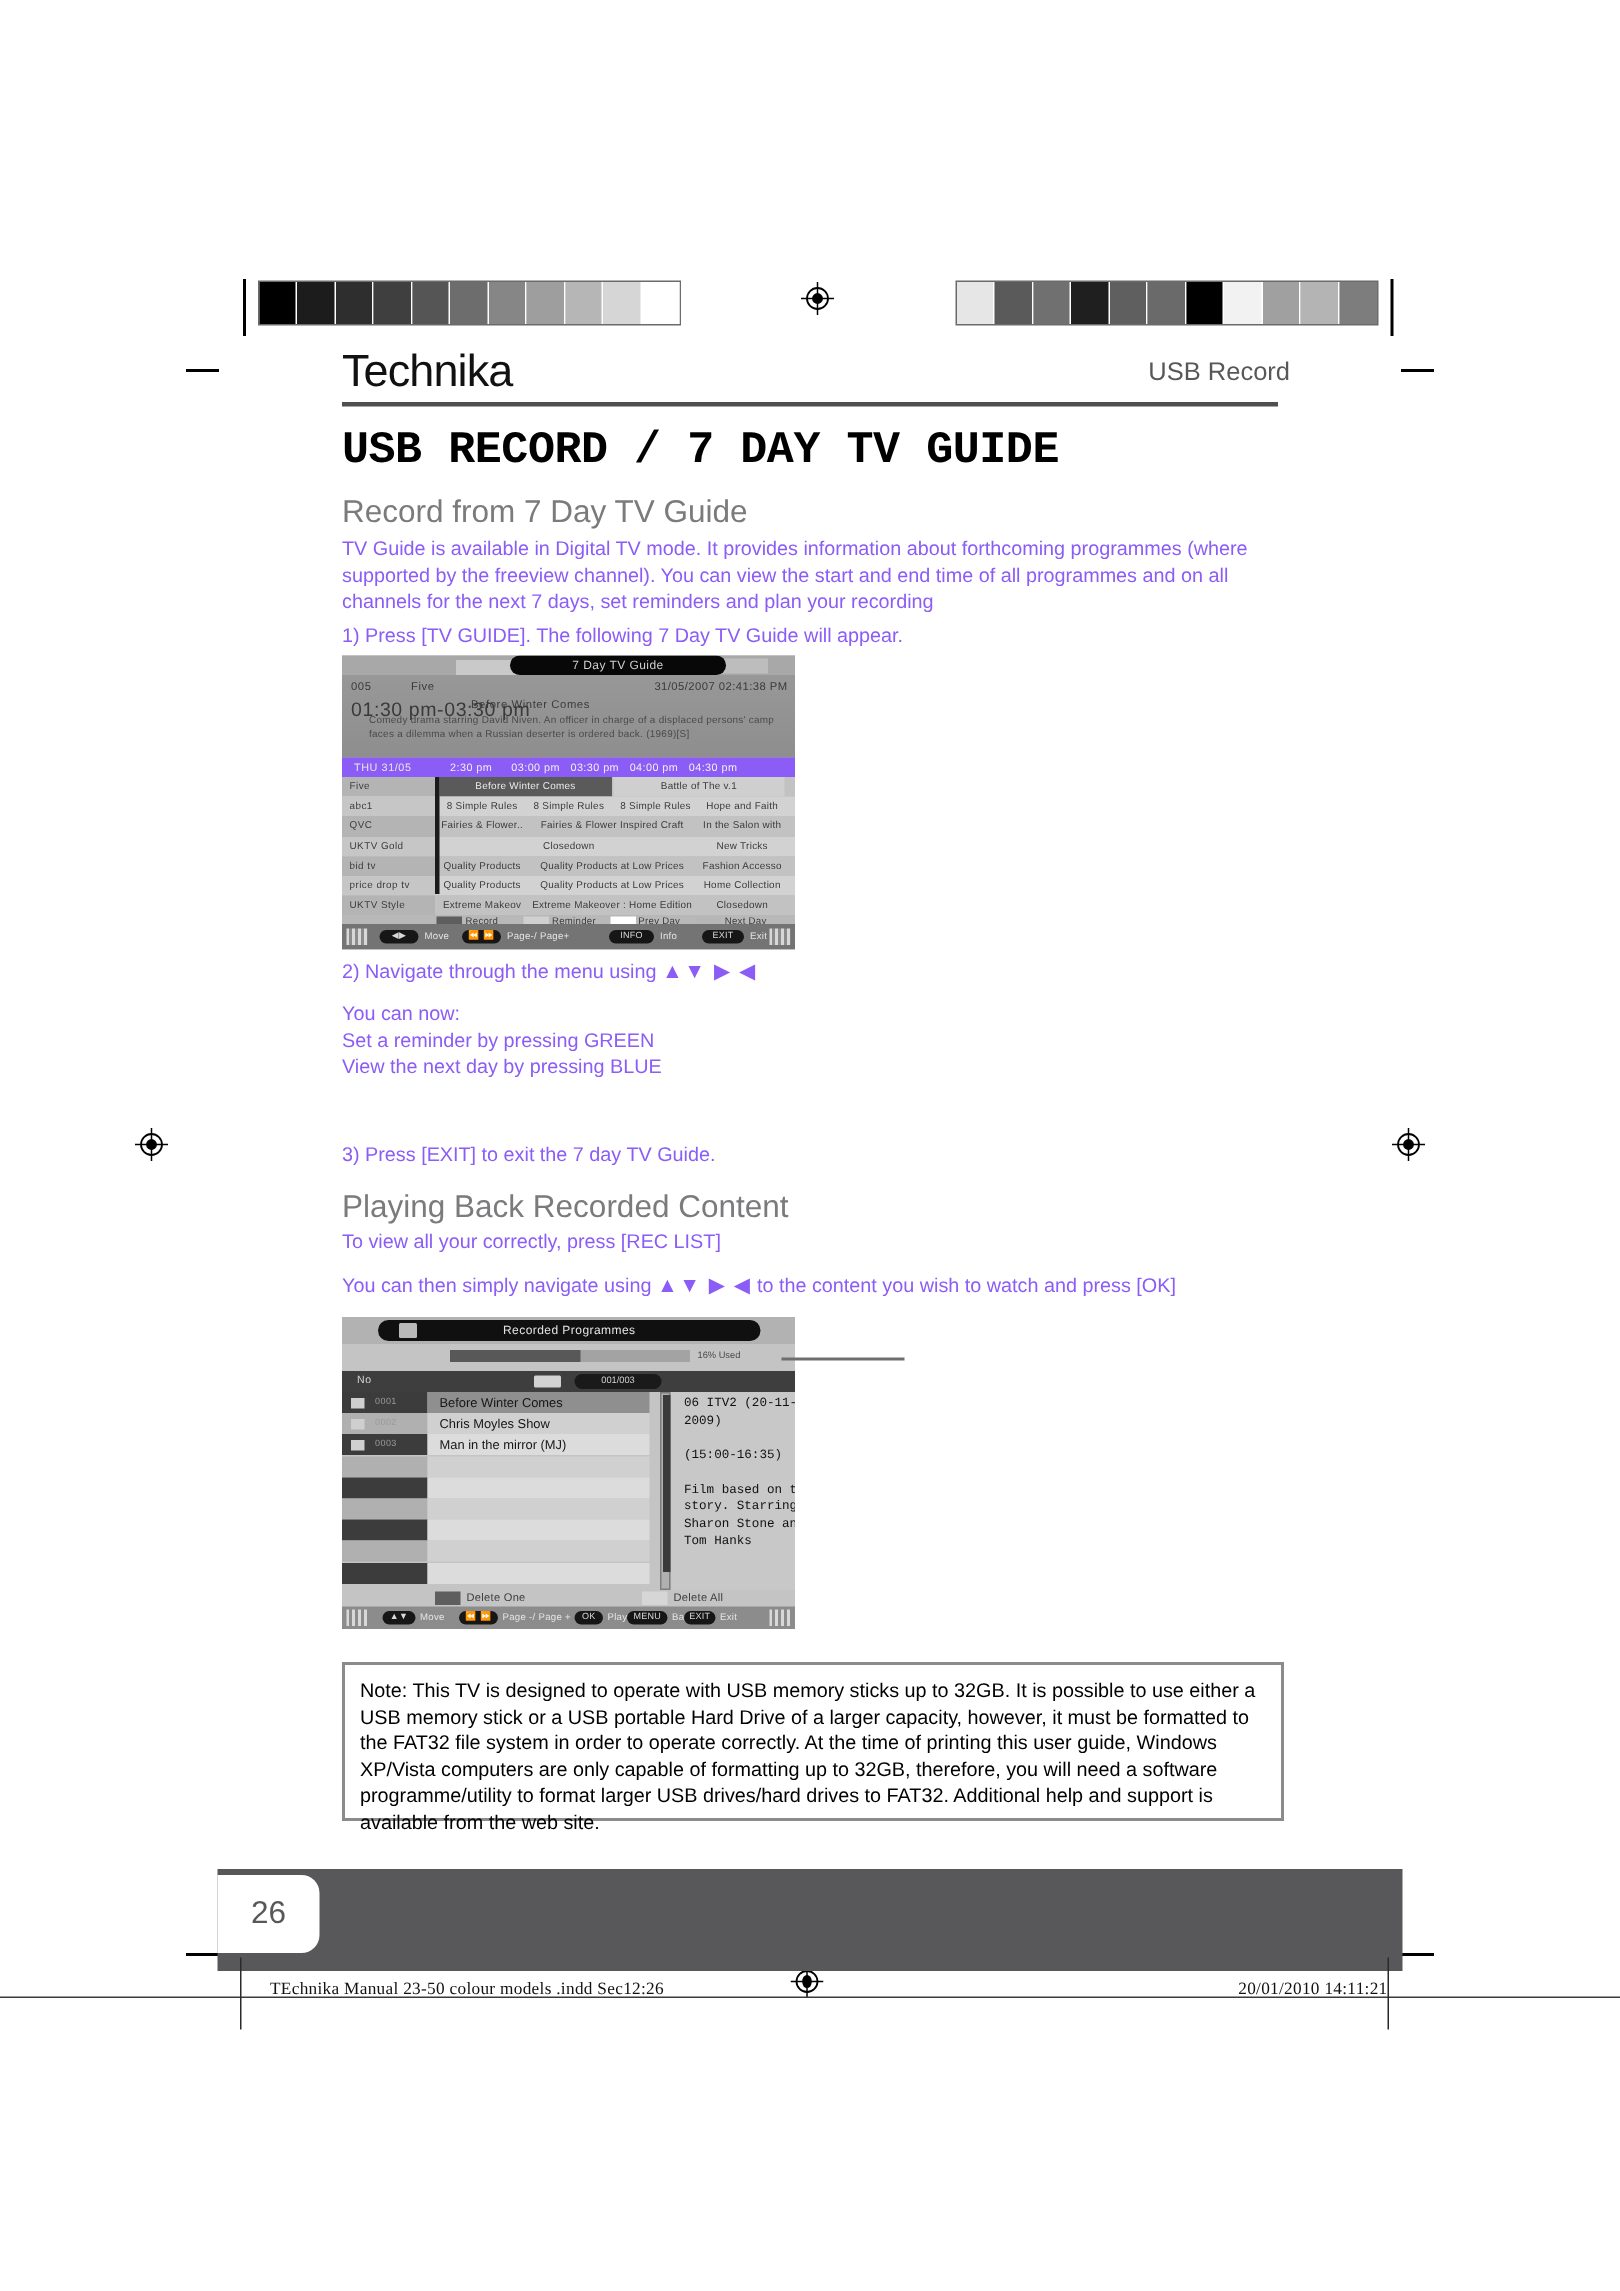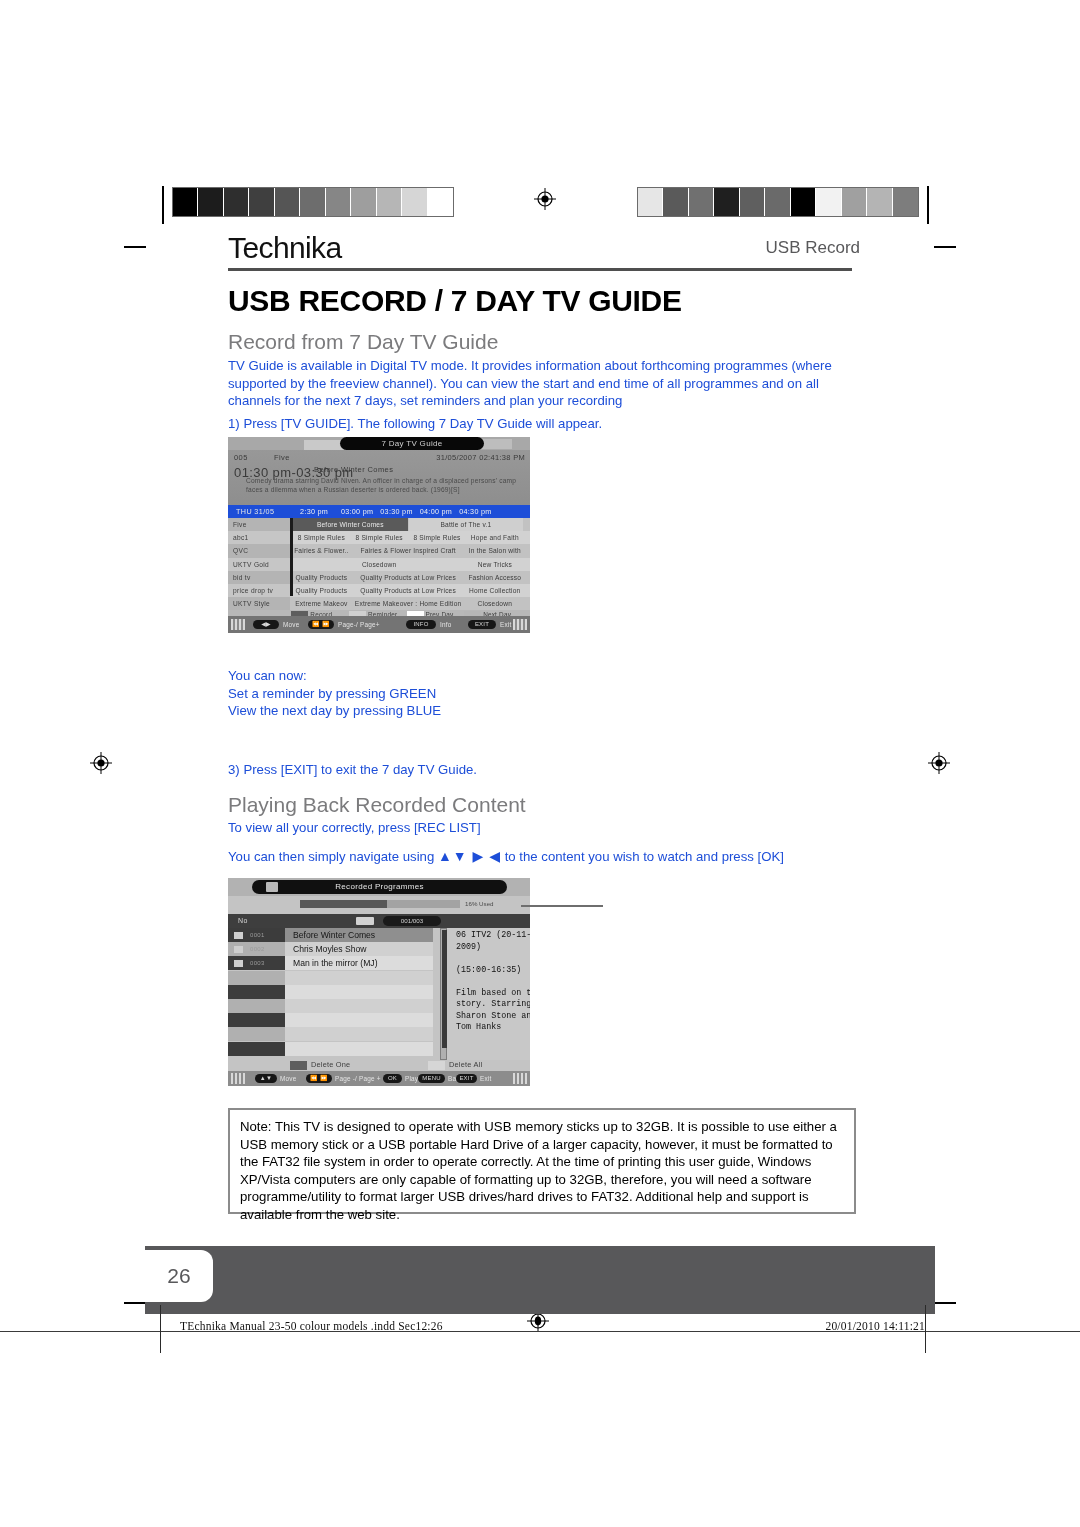--- a/index.html
+++ b/index.html
@@ -20,27 +20,27 @@
   .calbar i{display:block;height:100%;border-right:1px solid #ffffff;box-sizing:border-box;}
   .calbar i:last-child{border-right:none;}
 
   
   .brand{position:absolute;left:228px;top:231px;font-size:30px;letter-spacing:-.6px;
          color:#111;font-family:"Liberation Sans",sans-serif;}
   .hdr-right{position:absolute;right:220px;top:238px;font-size:17px;color:#58585a;}
   .hdr-rule{position:absolute;left:228px;top:268px;width:624px;height:3px;background:#4f4f4f;}
 
   h1.title{position:absolute;left:228px;top:284px;margin:0;font-size:30px;font-weight:bold;
-           letter-spacing:-.3px;color:#000;}
+           letter-spacing:-.3px;color:#000;font-family:Liberation Mono, monospace;}
 
   h2.sub{position:absolute;left:228px;margin:0;font-size:21px;font-weight:normal;color:#7b7b7d;}
   .sub1{top:330px;}
   .sub2{top:793px;}
 
-  .body-txt{position:absolute;left:228px;font-size:13.2px;line-height:17.6px;color:#1d4ed8;width:646px;}
+  .body-txt{position:absolute;left:228px;font-size:13.2px;line-height:17.6px;color:#8b5cf6;width:646px;}
   .p1{top:357px;}
   .p2{top:415px;}
   .p3{top:639px;}
   .p4{top:667px;}
   .p5{top:761px;}
   .p6{top:819px;}
   .p7{top:848px;}
 
   .arrows{font-size:14px;letter-spacing:1px;}
 
@@ -59,21 +59,21 @@
   .tvg-tab2{position:absolute;left:250px;top:2px;width:34px;height:10px;background:#bdbdbd;}
 
   .tvg-chan{position:absolute;left:6px;top:16px;font-size:7.5px;color:#3a3a3a;letter-spacing:.4px;}
   .tvg-channame{position:absolute;left:46px;top:16px;font-size:7.5px;color:#3a3a3a;letter-spacing:.4px;}
   .tvg-date{position:absolute;right:5px;top:16px;font-size:7.5px;color:#3a3a3a;letter-spacing:.3px;}
   .tvg-time{position:absolute;left:6px;top:28px;font-size:13px;color:#3a3a3a;letter-spacing:.4px;}
   .tvg-prog{position:absolute;left:86px;top:28px;font-size:7.5px;color:#3a3a3a;letter-spacing:.4px;}
   .tvg-desc{position:absolute;left:18px;top:40px;width:276px;font-size:6.6px;line-height:8.6px;
             color:#4a4a4a;letter-spacing:.2px;}
 
-  .tvg-timebar{position:absolute;left:0;top:68px;width:100%;height:13px;background:#1d4ed8;}
+  .tvg-timebar{position:absolute;left:0;top:68px;width:100%;height:13px;background:#8b5cf6;}
   .tvg-day{position:absolute;left:8px;top:0;line-height:13px;font-size:7.2px;color:#e6e6e6;letter-spacing:.4px;}
   .tvg-slot{position:absolute;top:0;line-height:13px;font-size:7.2px;color:#f0f0f0;letter-spacing:.3px;}
 
   .tvg-grid{position:absolute;left:0;top:81px;width:100%;height:92px;}
   .tvg-row{position:absolute;left:0;width:100%;height:15px;}
   .tvg-chcell{position:absolute;left:0;top:0;width:62px;height:100%;font-size:6.6px;
               line-height:15px;color:#3d3d3d;padding-left:5px;box-sizing:border-box;letter-spacing:.3px;}
   .tvg-cell{position:absolute;top:0;height:100%;font-size:6.6px;line-height:15px;
             color:#3b3b3b;text-align:center;letter-spacing:.2px;overflow:hidden;white-space:nowrap;}
   .tvg-cell.sel{background:#5a5a5a;color:#e9e9e9;}
@@ -313,20 +313,24 @@
           <div class="btn-oval" style="left: 80px; width: 26px;">⏪ ⏩</div>
           <div class="foot-lbl" style="left: 110px;">Page-/ Page+</div>
           <div class="btn-oval" style="left: 178px; width: 30px;">INFO</div>
           <div class="foot-lbl" style="left: 212px;">Info</div>
           <div class="btn-oval" style="left: 240px; width: 28px;">EXIT</div>
           <div class="foot-lbl" style="left: 272px;">Exit</div>
         </div>
     </div>
   </div>
 
+  <div class="body-txt p3">
+    <span>2) Navigate through the menu using</span>
+    <span class="arrows">▲▼ ▶ ◀</span>
+  </div>
   <div class="body-txt p4">
     <div>You can now:</div>
     <div>Set a reminder by pressing GREEN</div>
     <div>View the next day by pressing BLUE</div>
   </div>
   <div class="body-txt p5">3) Press [EXIT] to exit the 7 day TV Guide.</div>
 
   <h2 class="sub sub2">Playing Back Recorded Content</h2>
   <div class="body-txt p6">To view all your correctly, press [REC LIST]</div>
   <div class="body-txt p7">

